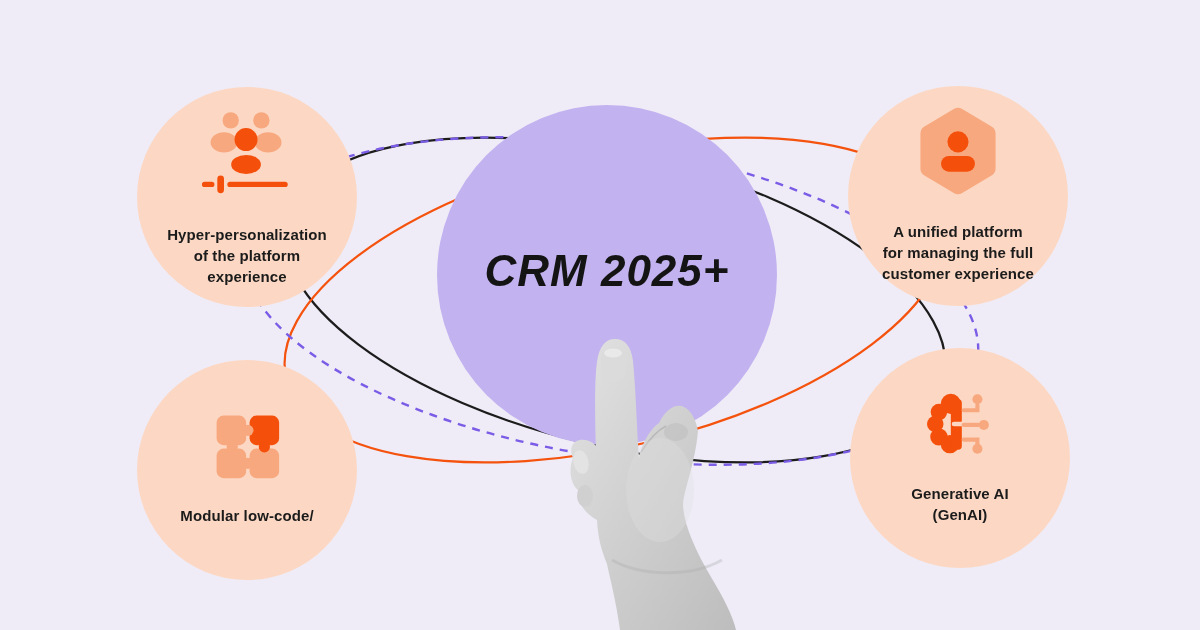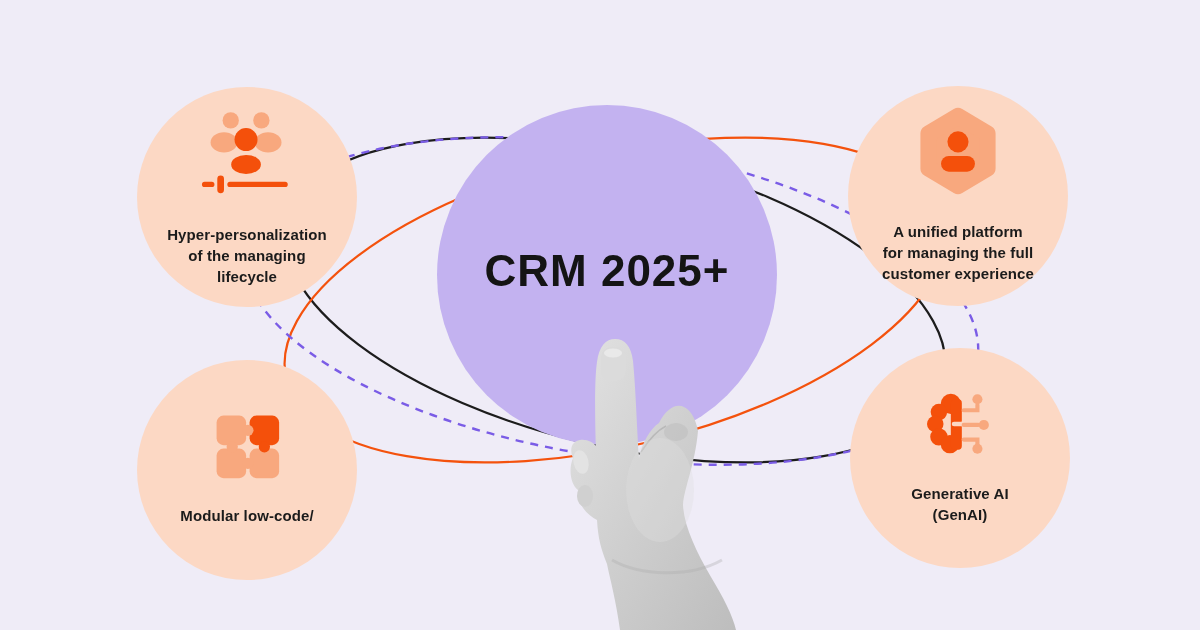--- a/index.html
+++ b/index.html
@@ -8,21 +8,21 @@
   .orbits{position:absolute;left:0;top:0;width:1200px;height:630px;}
   .node{position:absolute;width:220px;height:220px;border-radius:50%;background:#FCD8C4;
         display:flex;flex-direction:column;align-items:center;justify-content:center;gap:27px;}
   .node-tl{left:137px;top:87px;}
   .node-tr{left:848px;top:86px;align-items:center;}
   .node-bl{left:137px;top:360px;align-items:center;}
   .node-br{left:850px;top:348px;}
   .node-label{text-align:center;color:#1B1B1B;font-size:15px;line-height:1.38;font-weight:700;
               letter-spacing:0.1px;white-space:nowrap;}
   .center-circle{position:absolute;left:437px;top:105px;width:340px;height:340px;border-radius:50%;
-                 background:#C3B2F0;display:flex;align-items:center;justify-content:center;}
+                 background:#C3B2F0;display:flex;align-items:center;justify-content:center;font-style:italic;}
   .center-title{font-size:44px;font-weight:700;color:#141414;letter-spacing:1px;transform:translateY(-4px);}
   .hand{position:absolute;left:0;top:0;width:1200px;height:630px;pointer-events:none;}
 </style>
 </head>
 <body>
 
 <div class="stage">
 
   <svg class="orbits" viewBox="0 0 1200 630" aria-hidden="true">
     <ellipse cx="615" cy="300" rx="338" ry="146" fill="none" stroke="#1C1C1C" stroke-width="2.2" transform="rotate(13.5 615 300)"></ellipse>
@@ -43,22 +43,22 @@
         <ellipse cx="47" cy="61" rx="15.5" ry="10"></ellipse>
       </g>
       <g fill="#F4500B">
         <rect x="1" y="79" width="13" height="5.5" rx="2.7"></rect>
         <rect x="17" y="72.5" width="7" height="18.5" rx="3.5"></rect>
         <rect x="27.5" y="79" width="63" height="5.5" rx="2.7"></rect>
       </g>
     </svg>
     <div class="node-label">
       <div>Hyper-personalization</div>
-      <div>of the managing</div>
-      <div>lifecycle</div>
+      <div>of the platform</div>
+      <div>experience</div>
     </div>
   </div>
 
   <div class="node node-tr">
     <svg width="88" height="88" viewBox="0 0 96 96">
       <polygon points="48,10 80,29 80,67 48,86 16,67 16,29" fill="#F8A87E" stroke="#F8A87E" stroke-width="18" stroke-linejoin="round"></polygon>
       <g fill="#F4500B">
         <circle cx="48" cy="38" r="11.5"></circle>
         <rect x="29.5" y="53.5" width="37" height="17" rx="8.5"></rect>
       </g>

